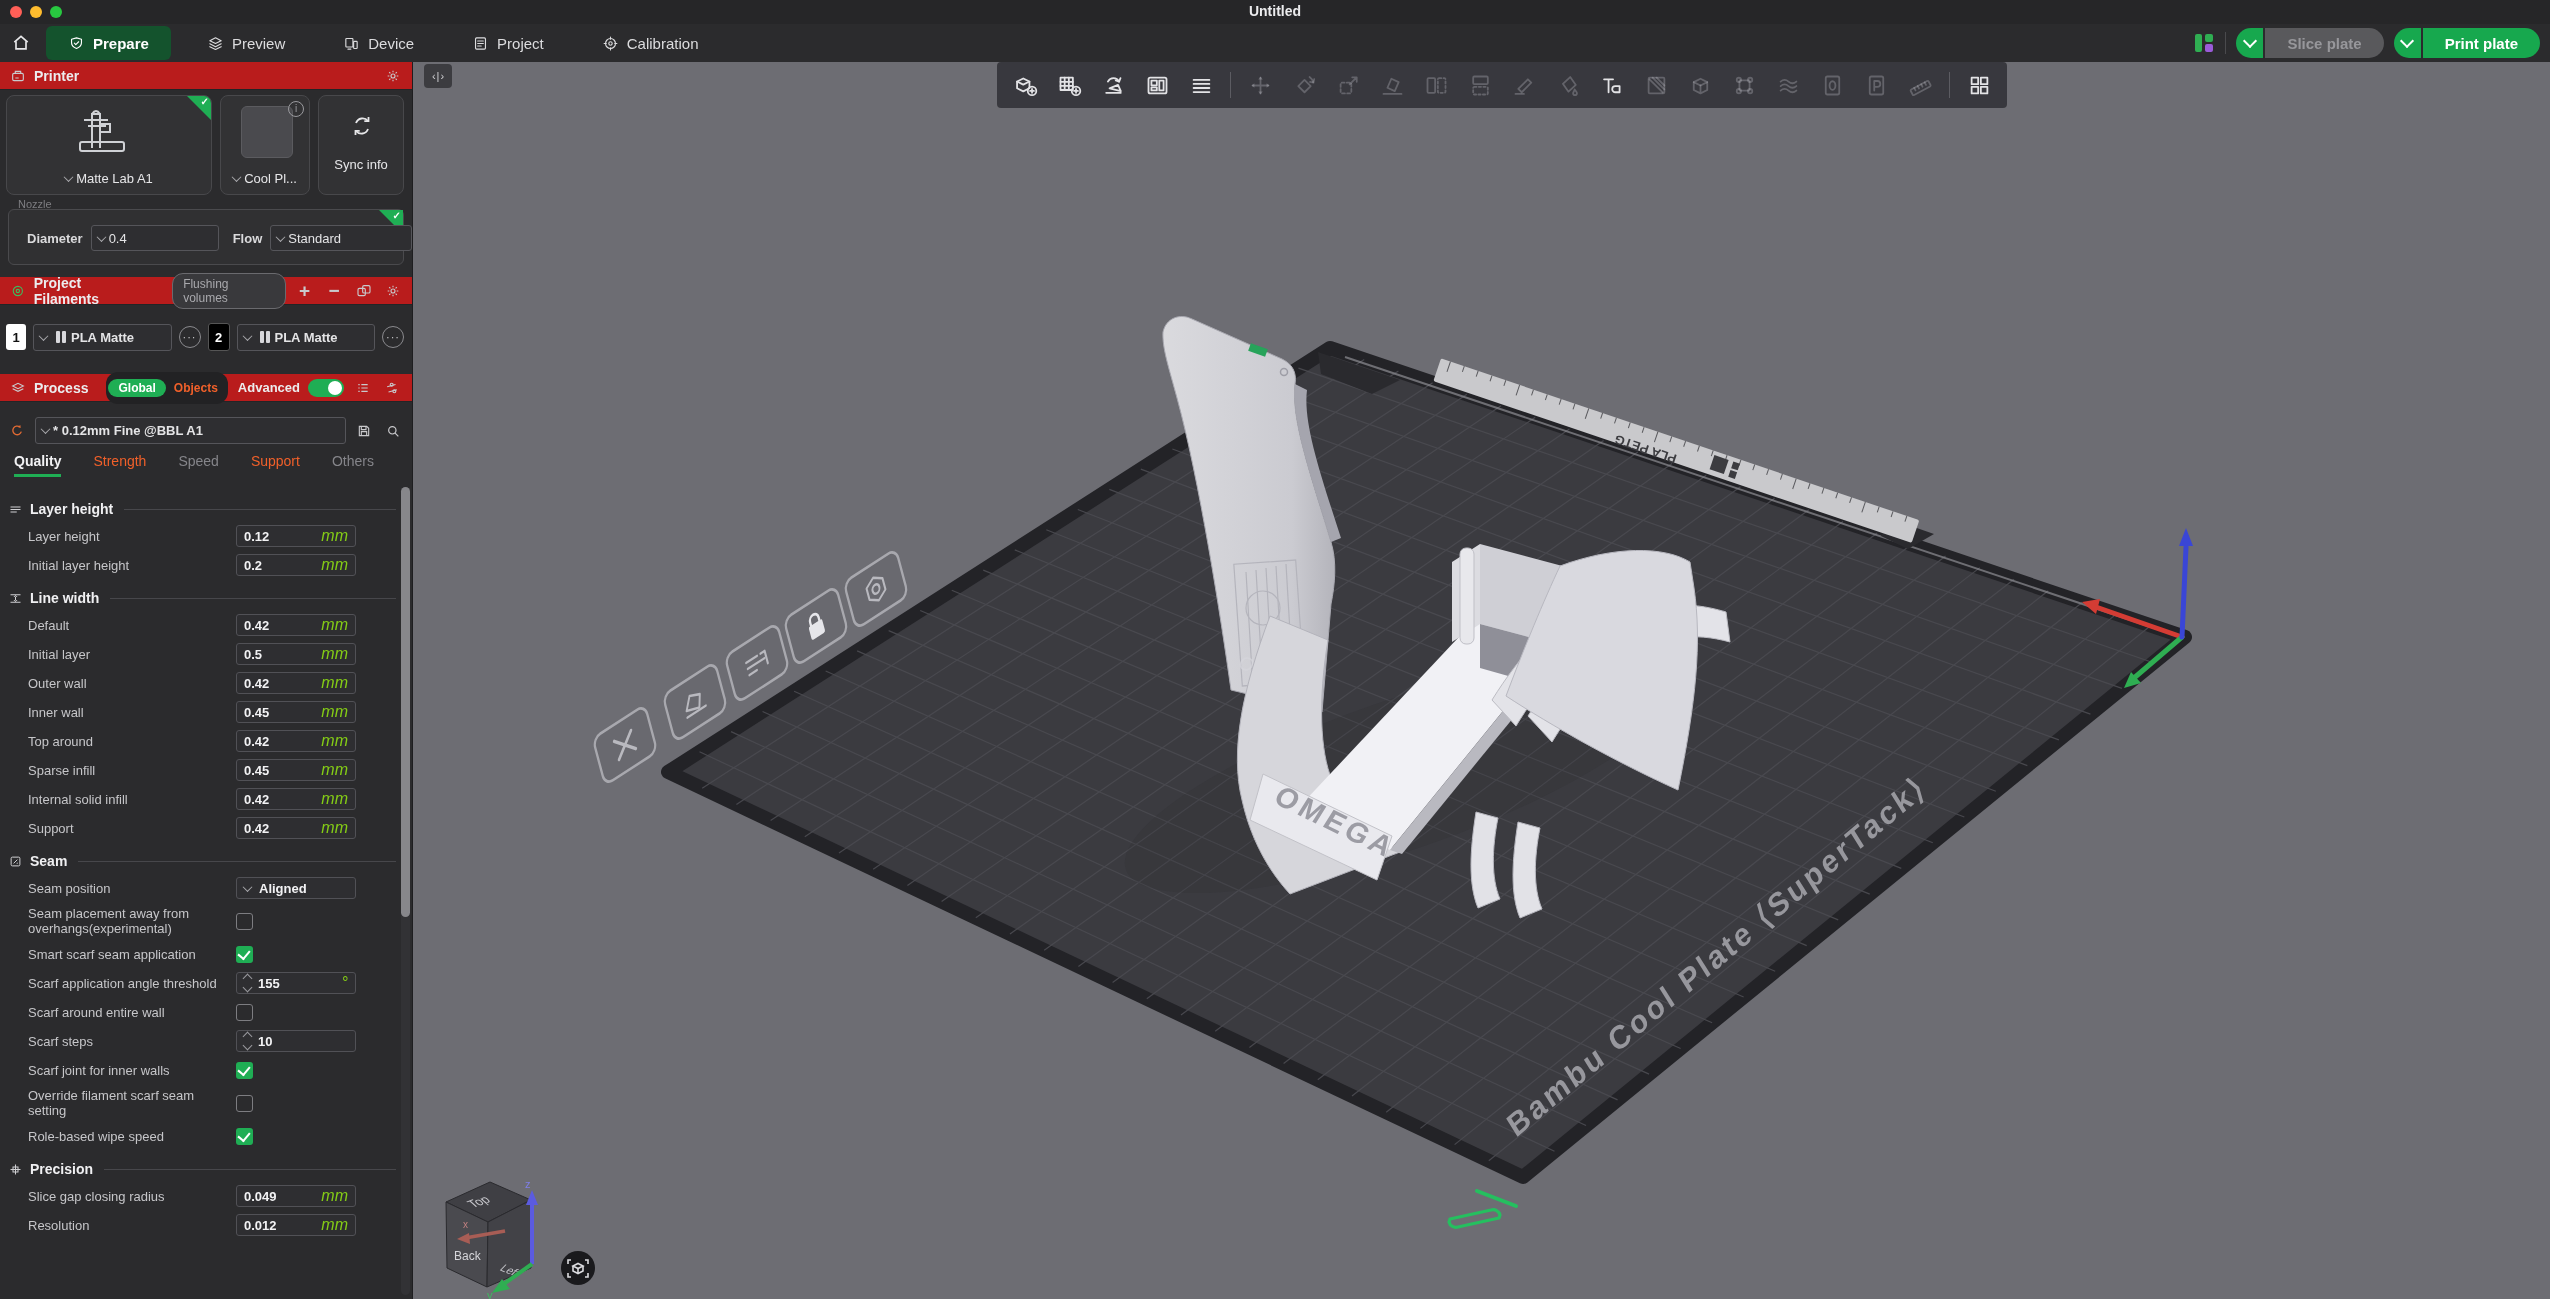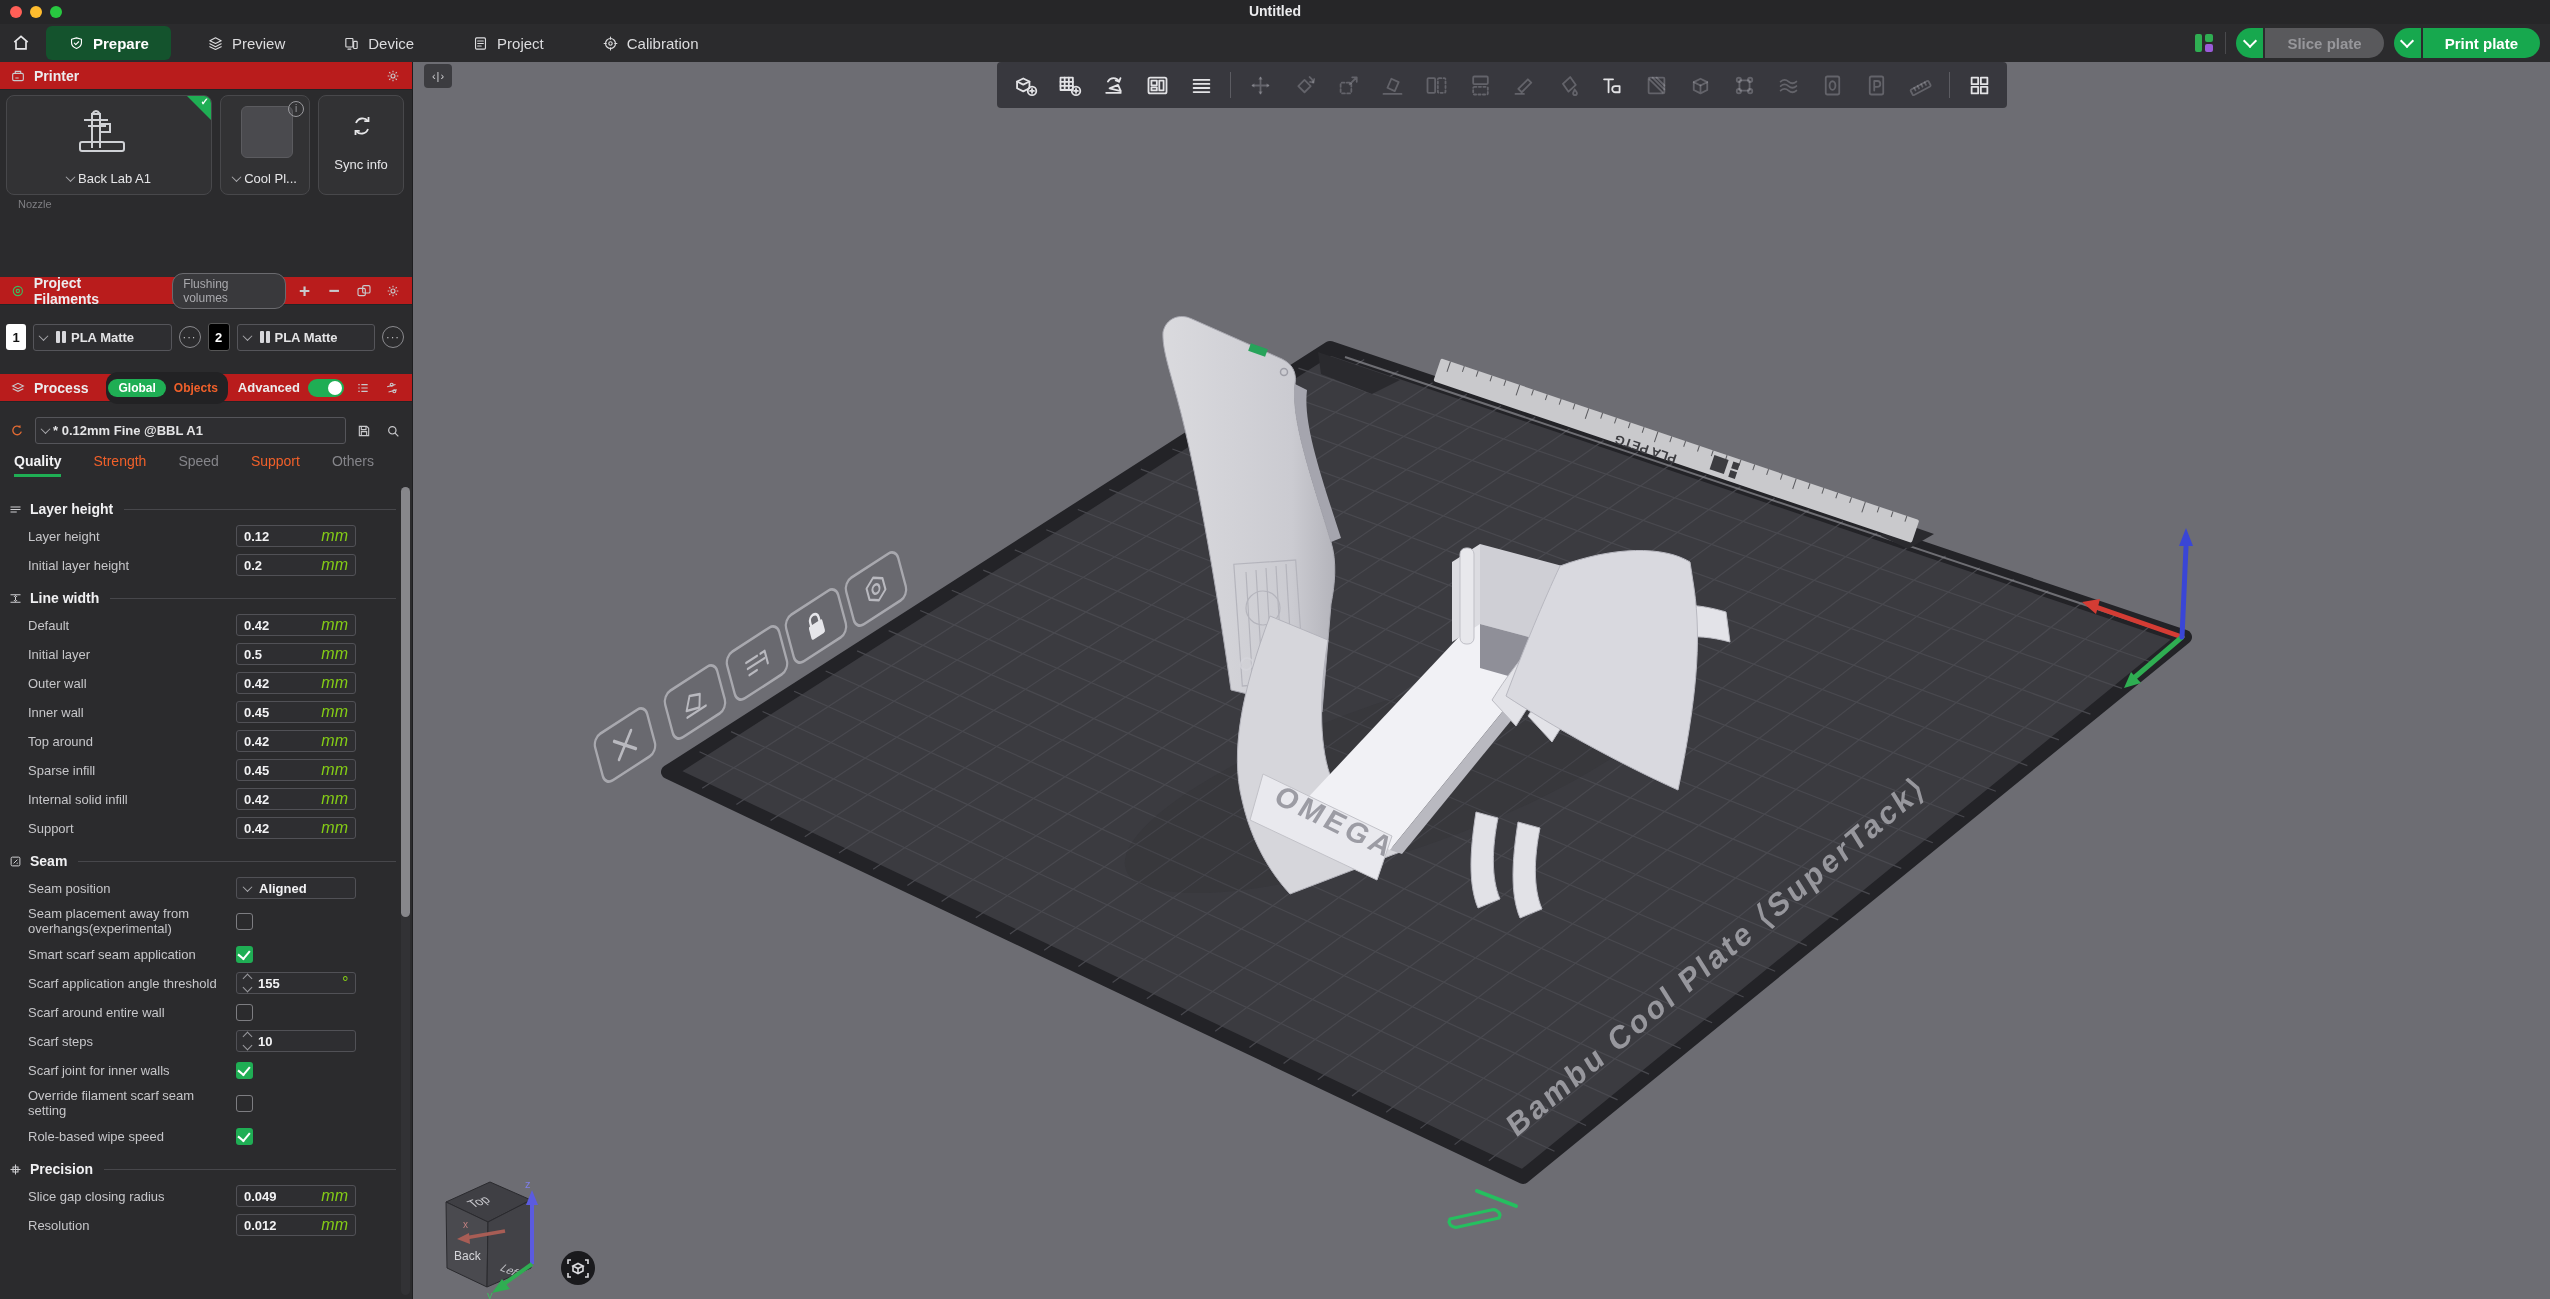--- a/index.html
+++ b/index.html
@@ -182,21 +182,21 @@
     <div class="corner"></div>
     <svg viewBox="0 0 80 52" style="position:absolute;left:63px;top:8px;width:80px;height:52px;" fill="none" stroke="#cfd1d5" stroke-width="2">
       <path d="M22 44V10h8v34"></path>
         <path d="M22 10q4-6 8 0"></path>
         <path d="M14 16h24M18 22h18"></path>
         <rect x="10" y="38" width="44" height="9" rx="2"></rect>
         <path d="M30 20h10v8H30z"></path>
     </svg>
     <div class="cardlabel">
       <span class="chev sm"></span>
-      <span>Back Lab A1</span>
+      <span>Matte Lab A1</span>
     </div>
   </div>
   <div class="card" style="left:220px;top:33px;width:90px;height:100px;">
     <div style="position:absolute;left:20px;top:10px;width:50px;height:50px;background:#4a4a4e;border-radius:6px;border:1px solid #5b5b5f;"></div>
     <div style="position:absolute;right:5px;top:5px;width:14px;height:14px;border:1.5px solid #9a9a9e;border-radius:50%;color:#9a9a9e;font-size:10px;text-align:center;line-height:14px;">i</div>
     <div class="cardlabel">
       <span class="chev sm"></span>
       <span>Cool Pl...</span>
     </div>
   </div>
@@ -204,20 +204,35 @@
     <svg viewBox="0 0 24 24" style="position:absolute;left:31px;top:18px;width:24px;height:24px;" fill="none" stroke="#e6e6e8" stroke-width="1.8">
       <path d="M6 9a7 7 0 0 1 12-2"></path>
         <path d="M18.5 3v4.2h-4.2"></path>
         <path d="M18 15a7 7 0 0 1-12 2"></path>
         <path d="M5.5 21v-4.2h4.2"></path>
     </svg>
     <div class="cardlabel" style="bottom:22px;">Sync info</div>
   </div>
 
   <div class="nozlbl">Nozzle</div>
+  <div id="nozbox">
+    <div class="corner"></div>
+    <div style="position:absolute;left:18px;top:15px;display:flex;align-items:center;gap:8px;">
+      <span class="fieldlbl">Diameter</span>
+      <div class="combo" style="width:128px">
+        <span class="chev sm"></span>
+        <span>0.4</span>
+      </div>
+      <span class="fieldlbl" style="margin-left:6px">Flow</span>
+      <div class="combo" style="width:142px">
+        <span class="chev sm"></span>
+        <span>Standard</span>
+      </div>
+    </div>
+  </div>
 
   <div class="shead" style="top:215px;padding-left:10px;">
     <svg viewBox="0 0 24 24" fill="none" stroke="#3dbb5e" stroke-width="1.7">
         <circle cx="12" cy="12" r="7"></circle>
         <circle cx="12" cy="12" r="2.5"></circle>
       </svg>
     <span class="ttl">Project Filaments</span>
     <span class="fpill" style="margin-left:16px">Flushing volumes</span>
     <span class="iconbtn mlauto" style="font-size:19px;font-weight:bold;">+</span>
     <span class="iconbtn" style="font-size:19px;font-weight:bold;">−</span>

